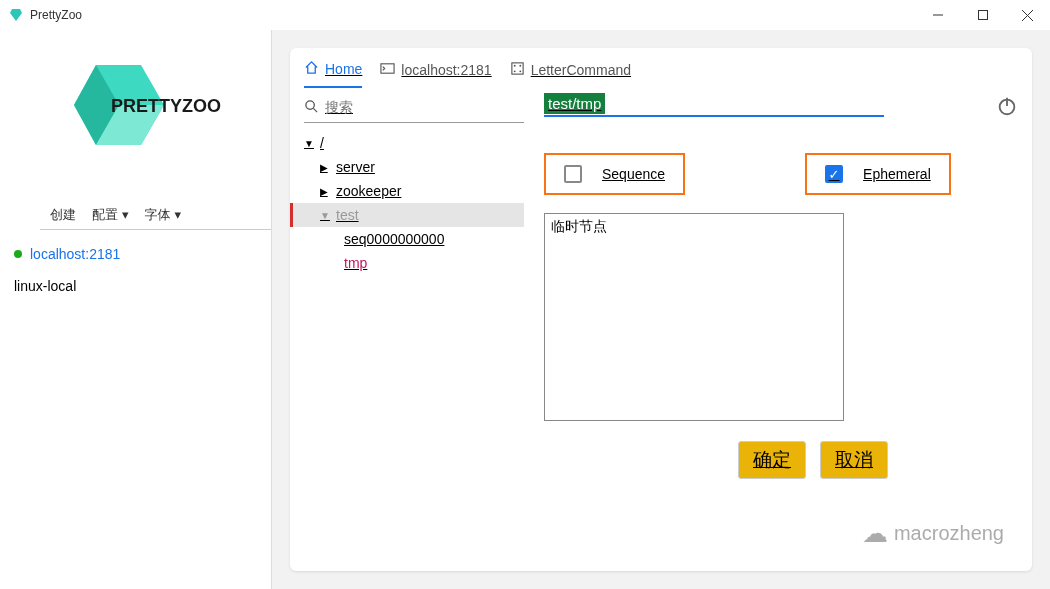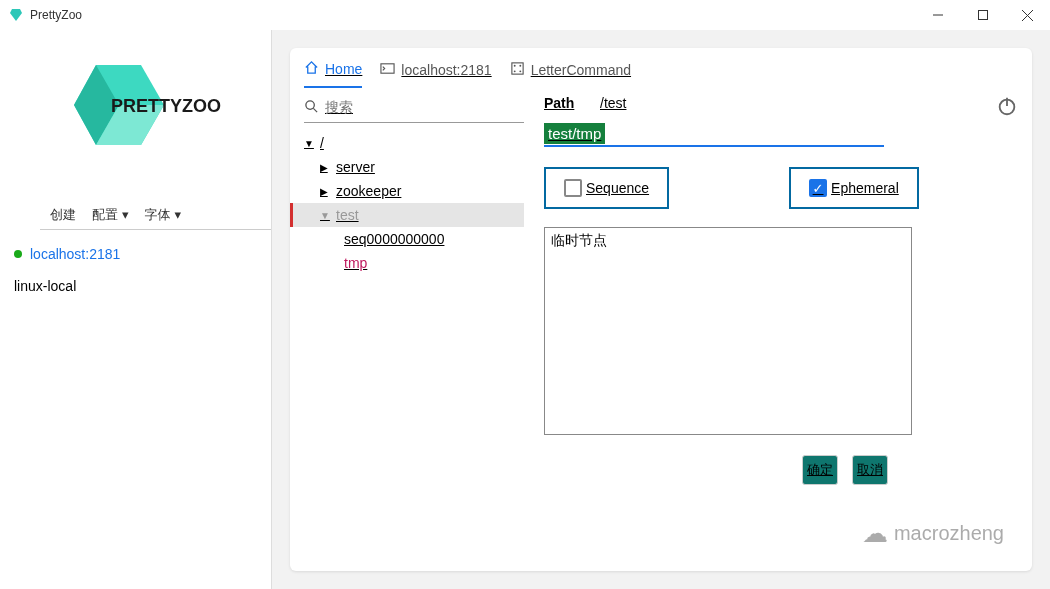--- a/index.html
+++ b/index.html
@@ -44,29 +44,29 @@
     .tree-node.ephemeral { color: #be185d; }
     
     .form-pane { flex: 1; padding: 0 20px; position: relative; }
     .form-row { display: flex; align-items: center; margin-bottom: 14px; }
     .form-label { font-weight: bold; font-size: 14px; width: 56px; }
     .form-val { font-size: 14px; }
     .form-input-wrap { border-bottom: 2px solid #1a73e8; padding-bottom: 2px; flex: 1; max-width: 340px; }
     .form-input { border: none; outline: none; font-size: 15px; background: #15803d; color: #fff; padding: 2px 4px; }
     
     .checks { display: flex; gap: 120px; margin-top: 20px; margin-bottom: 18px; }
-    .check-wrap { border: 2px solid #0369a1; padding: 10px 18px; display: flex; align-items: center; gap: 4px; }
+    .check-wrap { border: 2px solid #f97316; padding: 10px 18px; display: flex; align-items: center; gap: 20px; margin-top: 16px; }
     .check-box { width: 18px; height: 18px; border: 2px solid #888; border-radius: 2px; display: flex; align-items: center; justify-content: center; }
     .check-box.checked { background: #1a73e8; border-color: #1a73e8; color: #fff; font-size: 13px; }
     .check-label { font-size: 14px; }
     
-    .textarea { width: 368px; height: 208px; border: 1px solid #888; padding: 4px 6px; font-size: 14px; resize: none; outline: none; font-family: inherit; }
+    .textarea { width: 300px; height: 208px; border: 1px solid #888; padding: 4px 6px; font-size: 14px; resize: none; outline: none; font-family: inherit; }
     
     .form-actions { display: flex; justify-content: flex-end; gap: 14px; margin-top: 16px; width: 344px; }
-    .action-btn { padding: 5px 4px; font-size: 13px; background: #0f766e; border: 1px solid #ccc; border-radius: 3px; cursor: pointer; }
+    .action-btn { padding: 5px 14px; font-size: 19px; background: #eab308; border: 1px solid #ccc; border-radius: 3px; cursor: pointer; }
     
     .power-icon { position: absolute; right: 0; top: 0; cursor: pointer; }
     
     .watermark { position: absolute; right: 14px; bottom: 8px; color: #888; font-size: 20px; display: flex; align-items: center; gap: 6px; opacity: 0.7; }
     .watermark-icon { font-size: 26px; }
   </style>
 </head>
 <body>
 
 <div class="titlebar">
@@ -194,24 +194,20 @@
         </div>
 
         <div class="form-pane">
           <span class="power-icon">
             <svg width="22" height="22" viewBox="0 0 24 24">
                 <circle cx="12" cy="13" r="8" fill="none" stroke="#666" stroke-width="2"></circle>
                 <line x1="12" y1="3" x2="12" y2="12" stroke="#666" stroke-width="2"></line>
               </svg>
           </span>
           <div class="form-row">
-            <span class="form-label">Path</span>
-            <span class="form-val">/test</span>
-          </div>
-          <div class="form-row">
             <div class="form-input-wrap">
               <span class="form-input">test/tmp</span>
             </div>
           </div>
           <div class="checks">
             <div class="check-wrap">
               <span class="check-box"></span>
               <span class="check-label">Sequence</span>
             </div>
             <div class="check-wrap">

